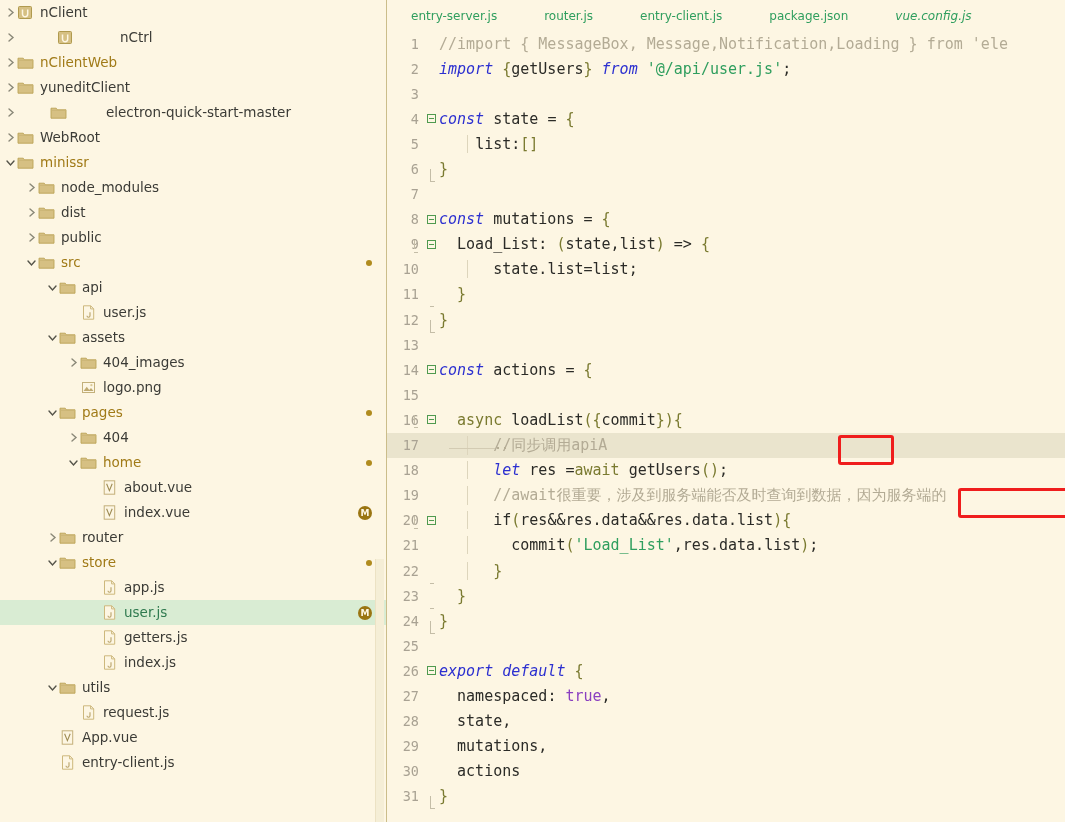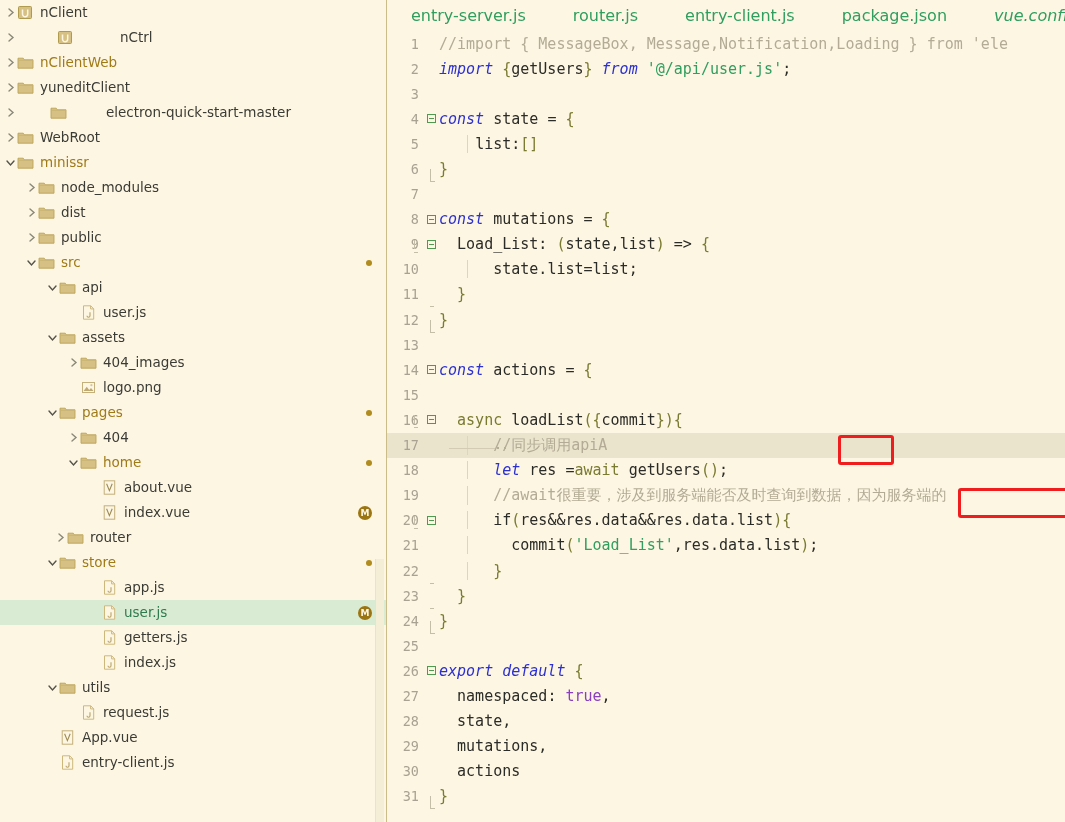--- a/index.html
+++ b/index.html
@@ -96,21 +96,21 @@
     overflow: hidden;
   }
   #tabbar {
     height: 31px;
     display: flex;
     align-items: center;
     background: #fdf6e3;
     padding-left: 24px;
   }
   .tab {
-    font-size: 16px;
+    font-size: 12px;
     color: #2f9e5e;
     font-family: "DejaVu Sans", sans-serif;
     margin-right: 47px;
     white-space: nowrap;
   }
   .tab.italic { font-style: italic; }
 
   #code {
     position: relative;
     height: 791px;
@@ -469,21 +469,21 @@
           <span class="arrow empty">
             <svg width="13" height="13"></svg>
           </span>
           <span class="ficon"><svg width="17" height="17" viewBox="0 0 17 17">
               <rect x="3.2" y="1.8" width="10.5" height="13.4" fill="#fdf6e3" stroke="#c3b07a" stroke-width="1"></rect>
               <path d="M5.6 4.8 L8.4 11.6 L11.2 4.8" fill="none" stroke="#9d8a52" stroke-width="1.1"></path>
             </svg></span>
           <span class="label">index.vue</span>
           <span class="badge mbadge">M</span>
         </div>
-        <div class="tree-row" style="padding-left: 46px; margin-left: 8px;">
+        <div class="tree-row" style="padding-left: 46px;">
           <span class="arrow">
             <svg width="13" height="13" viewBox="0 0 13 13">
               <path d="M5 3 L9 6.5 L5 10" fill="none" stroke="#8a8878" stroke-width="1.4" stroke-linecap="round"></path>
             </svg>
           </span>
           <span class="ficon"><svg width="17" height="17" viewBox="0 0 17 17">
               <path d="M1 4.2 h5.2 l1.3 1.6 H16 v8.4 H1 Z" fill="#d6c083" stroke="#bba456" stroke-width="0.9"></path>
               <path d="M1 6.4 H16" stroke="#c9b274" stroke-width="0.8"></path>
             </svg></span>
           <span class="label">router</span>

